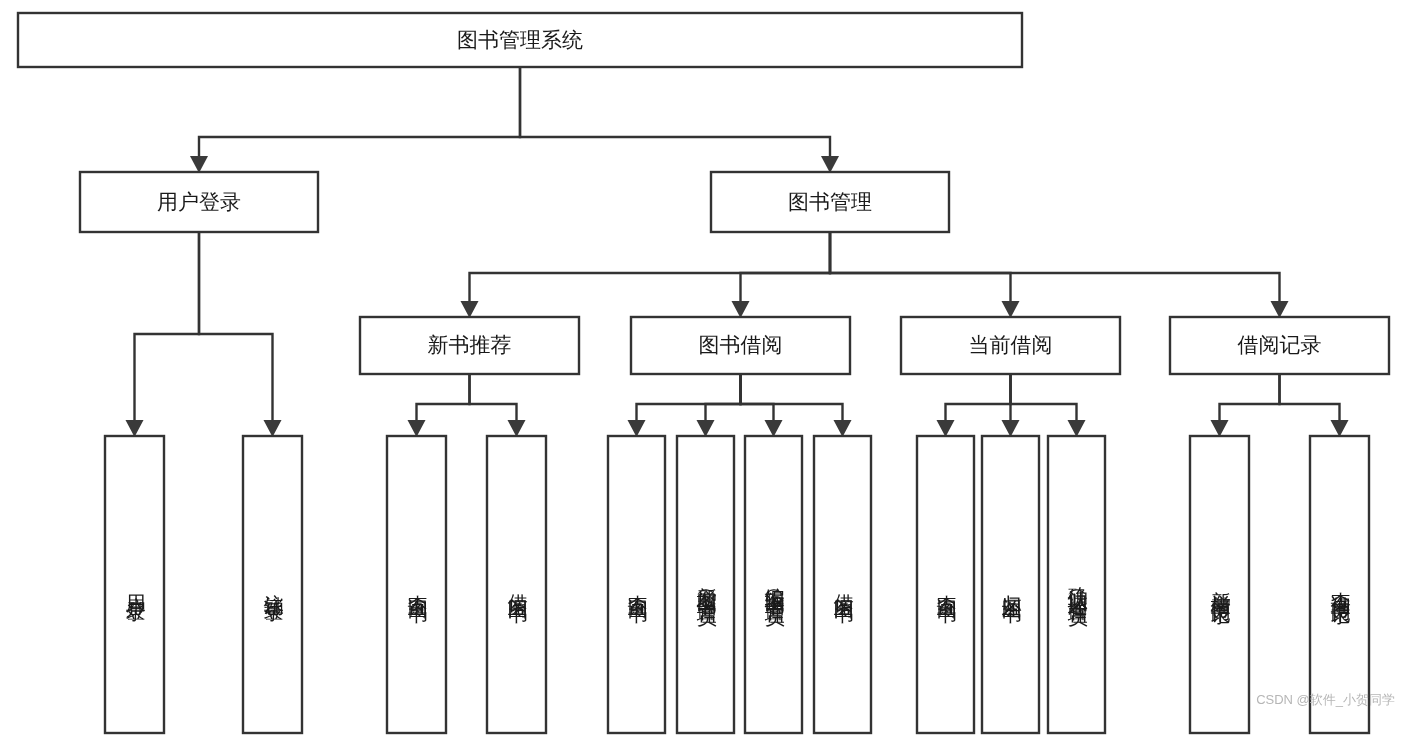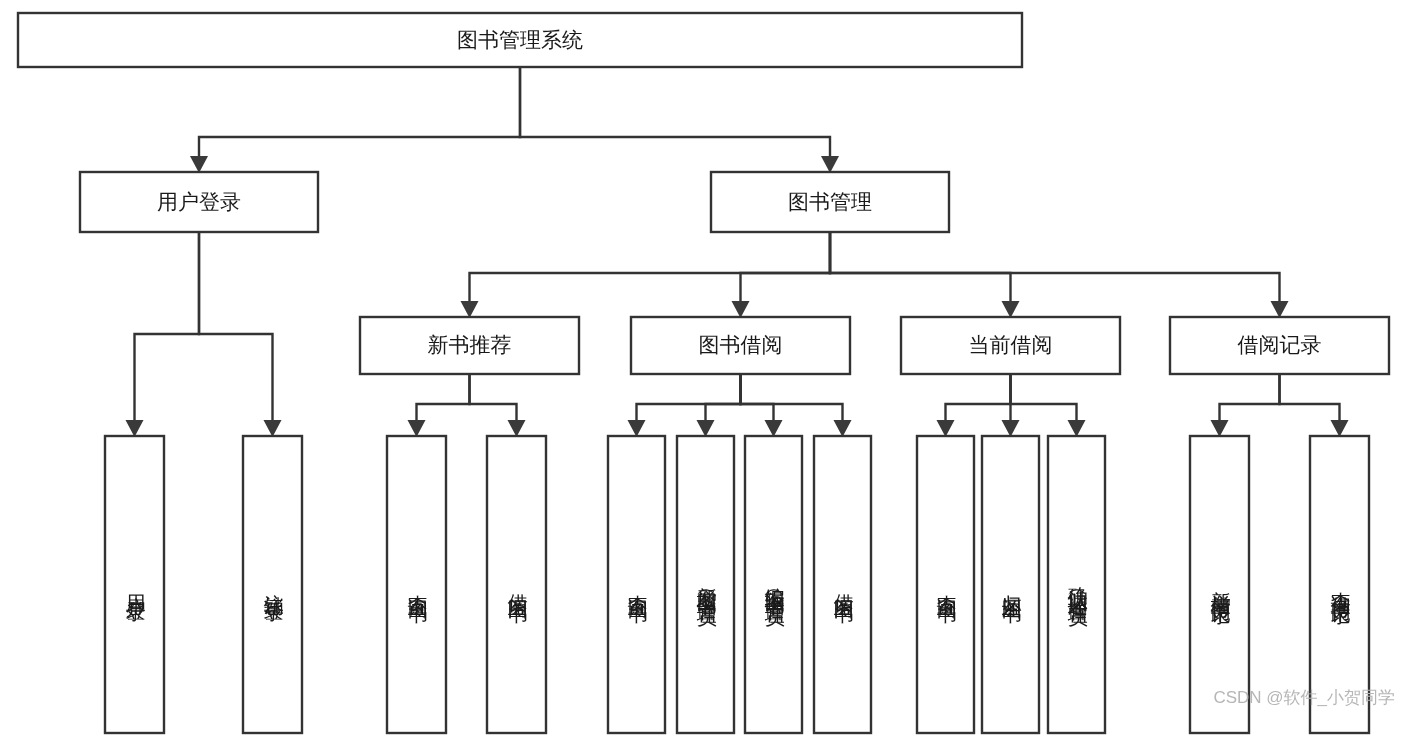--- a/index.html
+++ b/index.html
@@ -55,21 +55,21 @@
     writing-mode: vertical-rl;
     text-orientation: upright;
     letter-spacing: 3px;
     dominant-baseline: middle;
   }
   .watermark-text {
     position: absolute;
     right: 10px;
     bottom: 6px;
     font-family: "Liberation Sans", "DejaVu Sans", sans-serif;
-    font-size: 17px;
+    font-size: 13px;
     color: #b6b6b6;
     white-space: nowrap;
     user-select: none;
     pointer-events: none;
     text-align: right;
   }
 </style>
 </head>
 <body>
 

